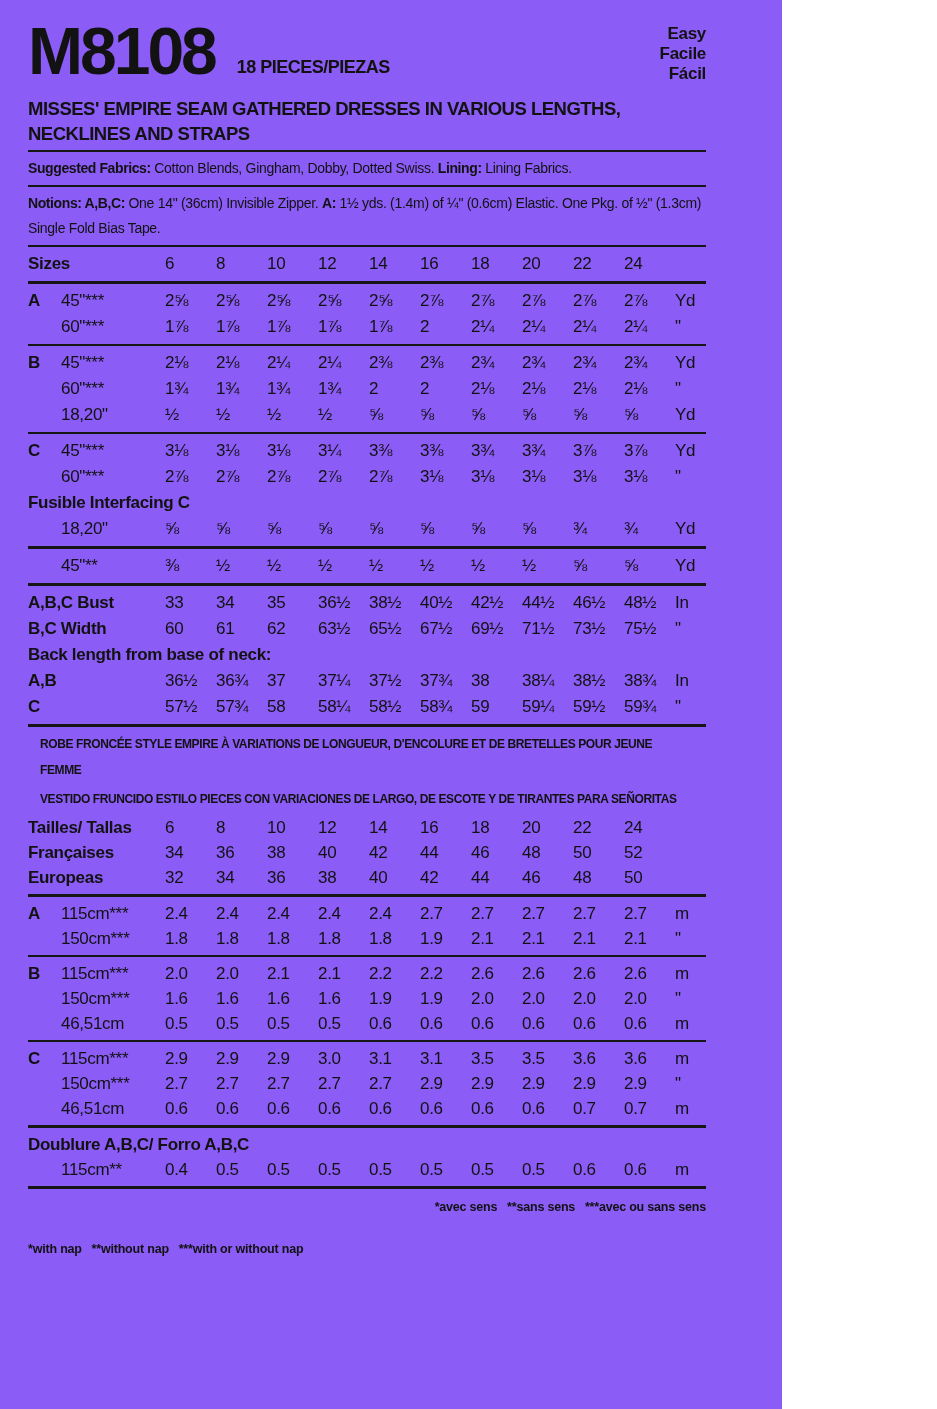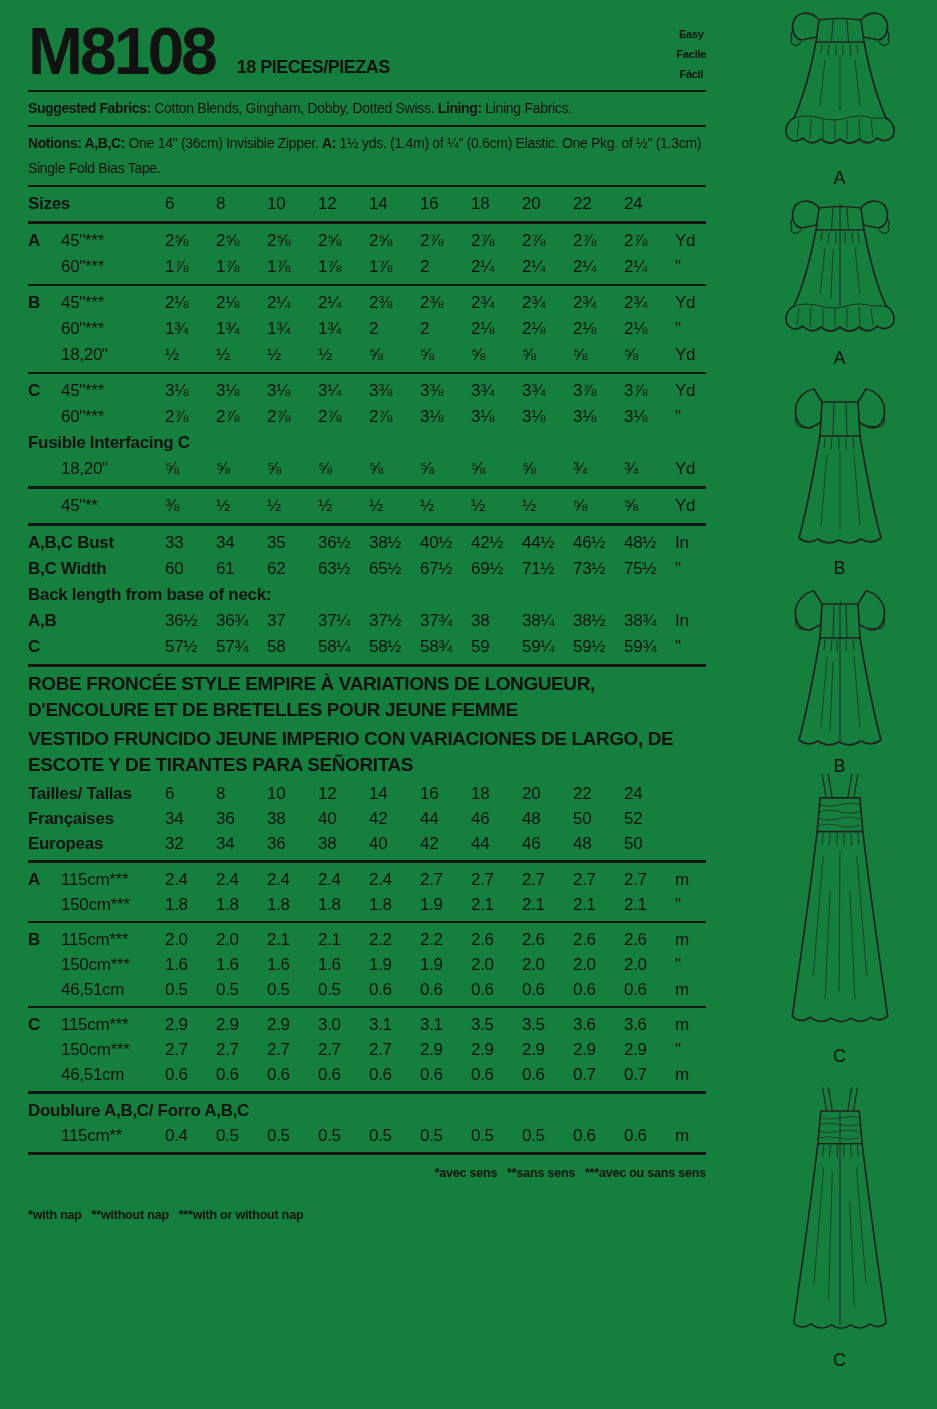--- a/index.html
+++ b/index.html
@@ -1,45 +1,45 @@
 <!DOCTYPE html>
 <html><head>
 <meta charset="utf-8">
 <style>
   * { margin:0; padding:0; box-sizing:border-box; }
   html,body { background:#fff; }
   .page {
-    position:relative; width:937px; height:1409px; background:#15803d;
+    position:relative; width:782px; height:1409px; background:#8b5cf6;
     font-family:"Liberation Sans","DejaVu Sans",sans-serif;
     color:#121212; overflow:hidden; letter-spacing:-0.3px;padding-left:36px;
   }
   .left-col { position:absolute; left:28px; top:0; width:678px; }
 
   
   .header-row { display:flex; align-items:flex-end; margin-top:10px; height:76px; }
   .brand-num { font-size:66px; font-weight:bold; letter-spacing:-3px; line-height:70px; }
   .pieces { font-size:18px; font-weight:bold; letter-spacing:-0.5px; margin-left:22px; padding-bottom:8px; }
-  .difficulty { margin-left:auto; text-align:center; font-size:11px; font-weight:bold; line-height:20px; padding-bottom:2px; }
+  .difficulty { margin-left:auto; text-align:right; font-size:17px; font-weight:bold; line-height:20px; padding-bottom:2px; }
 
   h1.title { font-size:18.5px; font-weight:bold; line-height:25px; letter-spacing:-0.5px; margin-top:10px; text-transform:none; }
   .rule { height:2px; background:#161616; margin:4px 0; }
   .rule.thick { height:3px; }
   .para { font-size:14px; line-height:25px; margin:3px 0; }
   .para b { letter-spacing:-0.4px; }
 
   
   .ytable { width:678px; }
   .trow { display:grid; grid-template-columns:137px repeat(10,51px) 31px; height:26px; line-height:26px; font-size:17px; }
   .mtable .trow { height:25px; line-height:25px; }
   .trow.section { display:block; font-weight:bold; }
   .c-lab { display:flex; white-space:nowrap; }
   .l1 { font-weight:bold; min-width:33px; }
   .c-val, .c-unit { white-space:nowrap; }
 
-  .lang-head { font-size:19px; font-weight:bold; line-height:26px; letter-spacing:-0.4px; margin:3px 0; }
+  .lang-head { font-size:12px; font-weight:bold; line-height:26px; letter-spacing:-0.4px; margin:3px 12px; }
 
   .footnotes { display:flex; justify-content:space-between; margin-top:8px; font-size:12.5px; font-weight:bold; line-height:21px; white-space:pre; letter-spacing:-0.2px; }
 
   
   .right-col { position:absolute; left:742px; top:0; width:195px; height:1409px; }
   .illus { position:absolute; left:0; width:195px; text-align:center; }
   .illus svg { display:block; margin:0 auto; }
   .illus-label { position:absolute; left:0; width:195px; text-align:center; font-size:18px; letter-spacing:0; }
 </style>
 </head>
@@ -51,20 +51,21 @@
     <div class="header-row">
       <div class="brand-num">M8108</div>
       <div class="pieces">18 PIECES/PIEZAS</div>
       <div class="difficulty">
         <div>Easy</div>
         <div>Facile</div>
         <div>Fácil</div>
       </div>
     </div>
 
+    <h1 class="title">MISSES' EMPIRE SEAM GATHERED DRESSES IN VARIOUS LENGTHS, NECKLINES AND STRAPS</h1>
     <div class="rule"></div>
 
     <p class="para"><b>Suggested Fabrics:</b> <span>Cotton Blends, Gingham, Dobby, Dotted Swiss.</span> <b>Lining:</b> <span>Lining Fabrics.</span></p>
     <div class="rule"></div>
 
     <p class="para"><b>Notions: A,B,C:</b> <span>One 14" (36cm) Invisible Zipper.</span> <b>A:</b> <span>1½ yds. (1.4m) of ¼" (0.6cm) Elastic. One Pkg. of ½" (1.3cm) Single Fold Bias Tape.</span></p>
     <div class="rule"></div>
 
     <div class="ytable">
         <div class="trow">
@@ -309,21 +310,21 @@
           <div class="c-val">59</div>
           <div class="c-val">59¼</div>
           <div class="c-val">59½</div>
           <div class="c-val">59¾</div>
           <div class="c-unit">"</div>
         </div>
         <div class="rule thick"></div>
       </div>
 
     <h2 class="lang-head">ROBE FRONCÉE STYLE EMPIRE À VARIATIONS DE LONGUEUR, D'ENCOLURE ET DE BRETELLES POUR JEUNE FEMME</h2>
-    <h2 class="lang-head">VESTIDO FRUNCIDO JEUNE IMPERIO CON VARIACIONES DE LARGO, DE ESCOTE Y DE TIRANTES PARA SEÑORITAS</h2>
+    <h2 class="lang-head">VESTIDO FRUNCIDO ESTILO PIECES CON VARIACIONES DE LARGO, DE ESCOTE Y DE TIRANTES PARA SEÑORITAS</h2>
 
     <div class="ytable mtable">
         <div class="trow">
           <div class="c-lab">
             <span class="l1">Tailles/ Tallas</span>
             <span class="l2"></span>
           </div>
           <div class="c-val">6</div>
           <div class="c-val">8</div>
           <div class="c-val">10</div>

